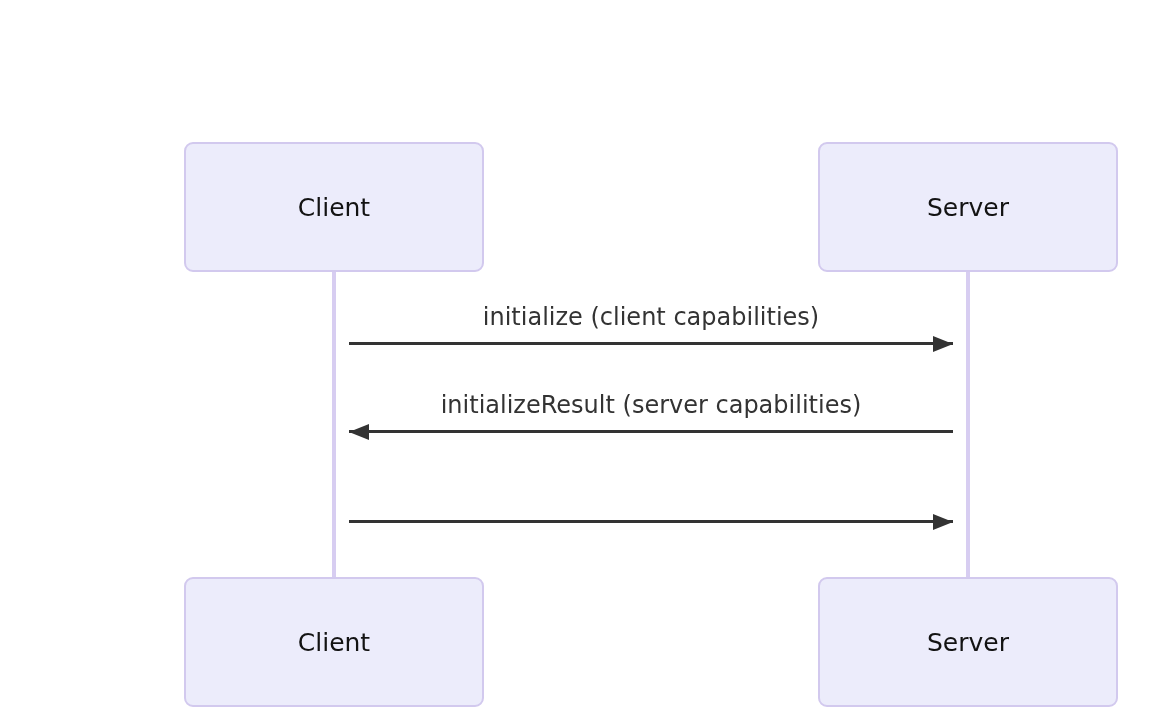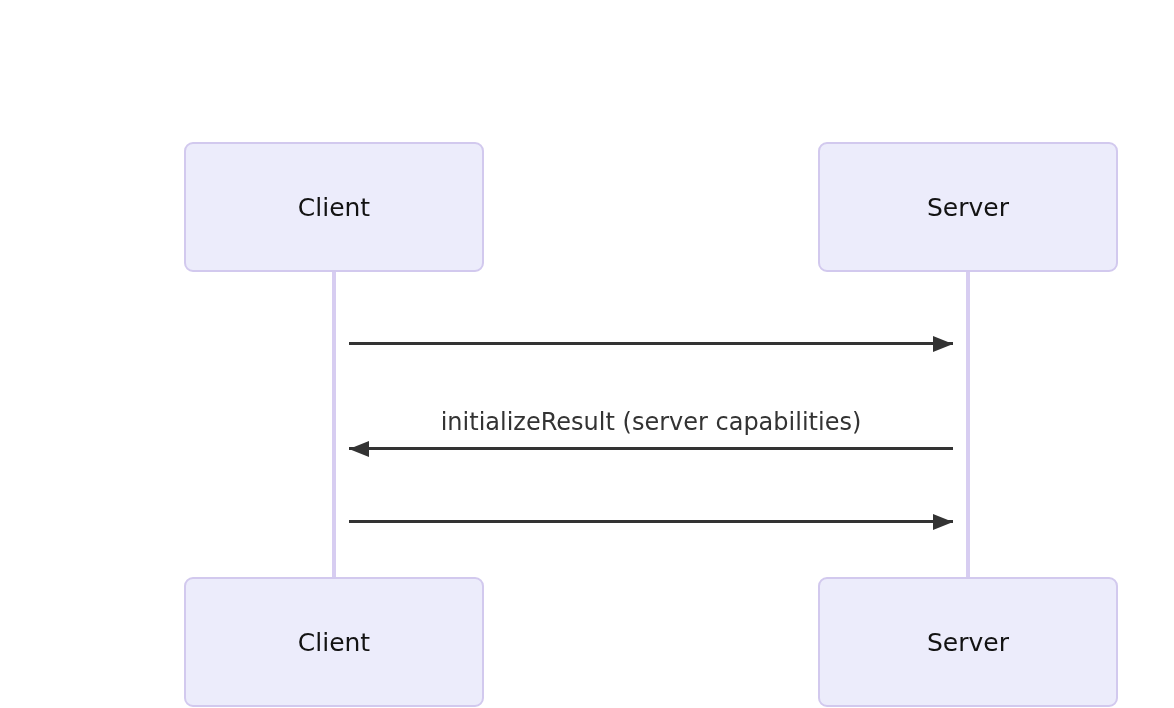--- a/index.html
+++ b/index.html
@@ -51,21 +51,21 @@
   .lifeline-client { left: 272px; }
   .lifeline-server { left: 906px; }
 
   .message {
     position: absolute;
     left: 274px;
     width: 634px;
     height: 60px;
   }
   .msg-1 { top: 240px; }
-  .msg-2 { top: 345px; }
+  .msg-2 { top: 328px; }
   .msg-3 { top: 418px; }
 
   .msg-label {
     position: absolute;
     left: 0;
     right: 0;
     bottom: 13px;
     text-align: center;
     font-size: 24px;
     line-height: 30px;
@@ -106,20 +106,21 @@
     <span class="actor-label">Client</span>
   </div>
   <div class="actor-box pos-top-right">
     <span class="actor-label">Server</span>
   </div>
 
   <div class="lifeline lifeline-client"></div>
   <div class="lifeline lifeline-server"></div>
 
   <div class="message msg-1">
+    <div class="msg-label">initialize (client capabilities)</div>
     <div class="msg-line"></div>
     <div class="arrowhead arrowhead-right"></div>
   </div>
 
   <div class="message msg-2">
     <div class="msg-label">initializeResult (server capabilities)</div>
     <div class="msg-line"></div>
     <div class="arrowhead arrowhead-left"></div>
   </div>
 

